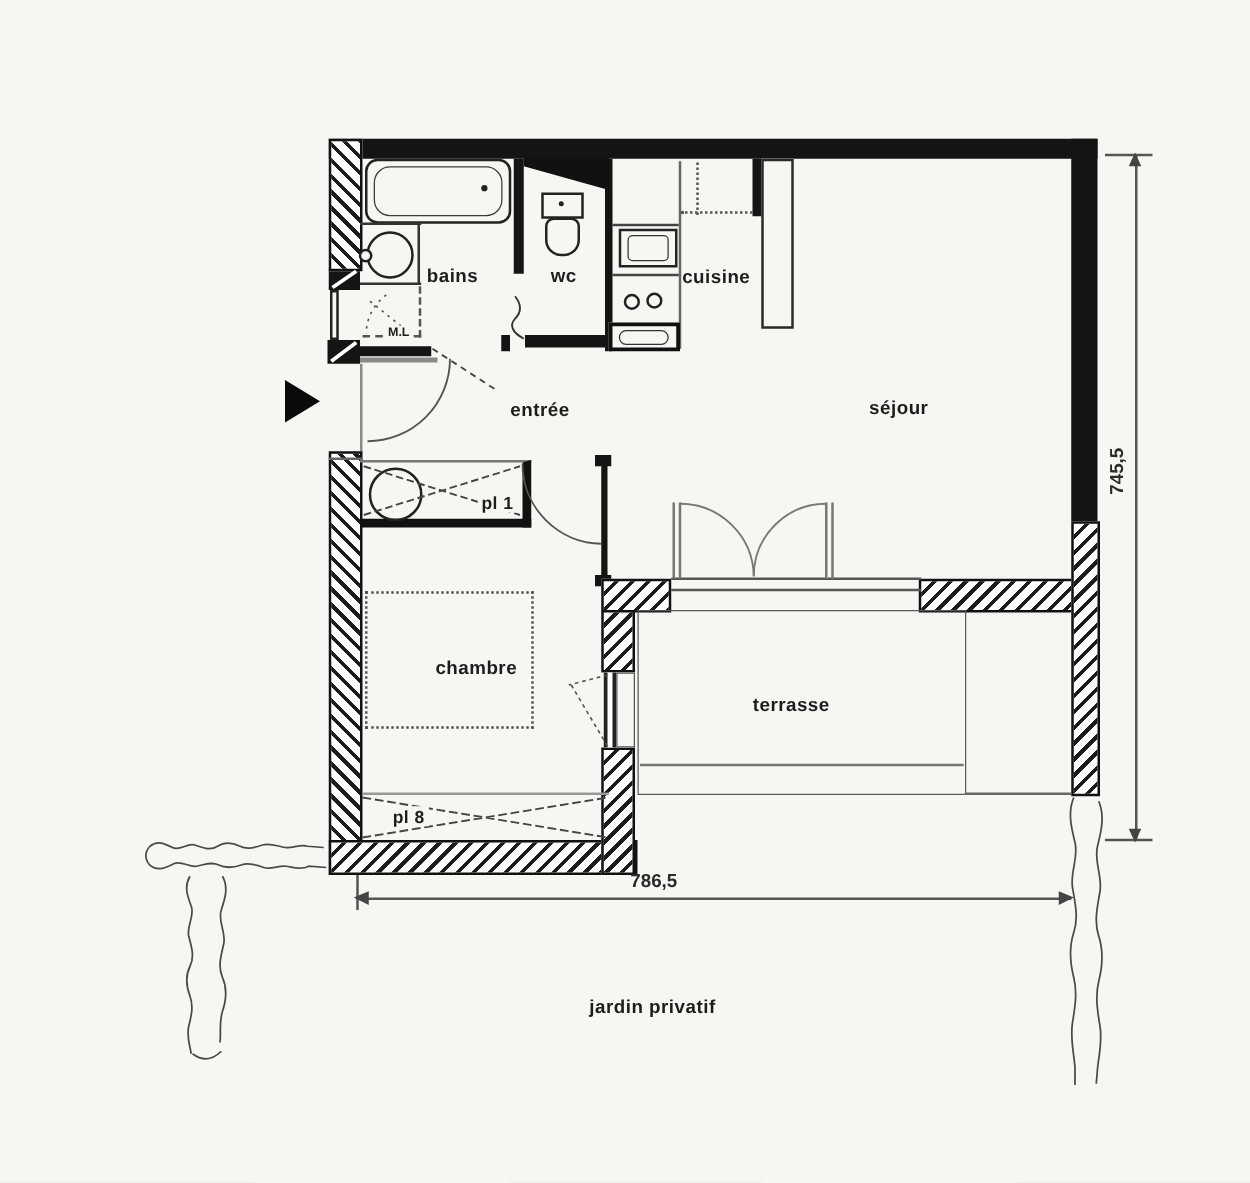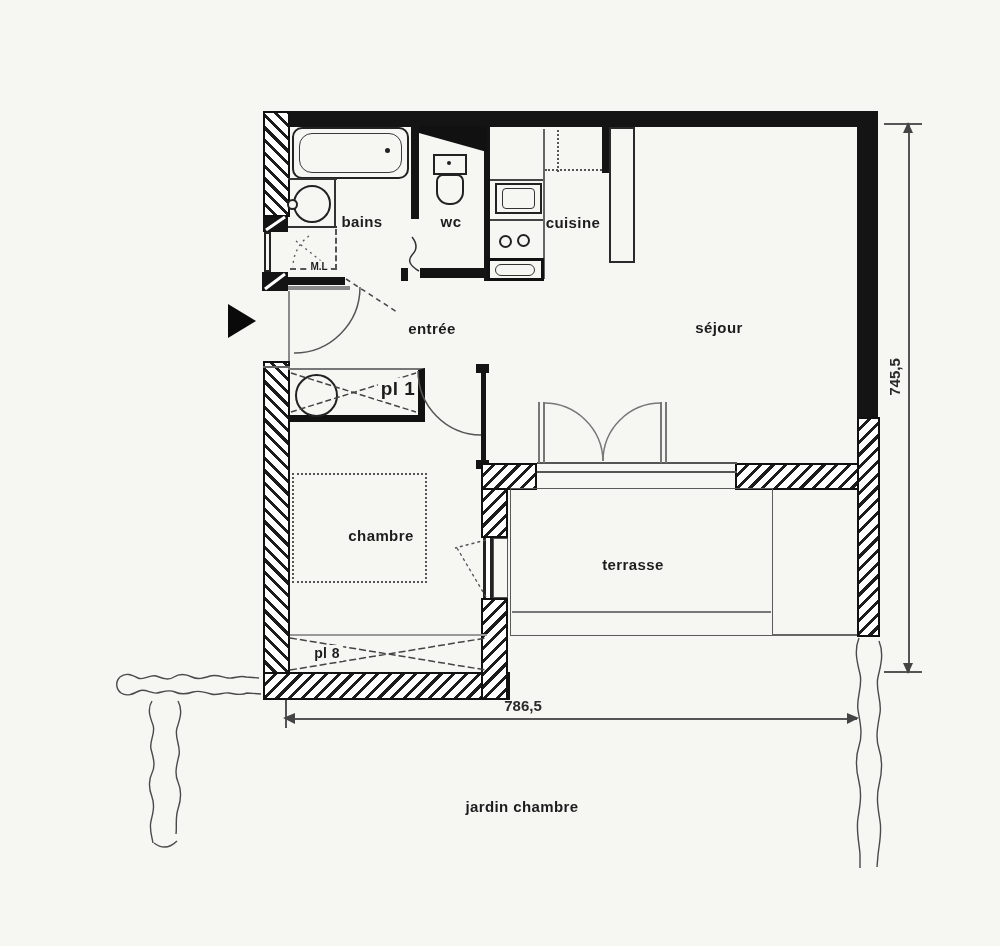--- a/index.html
+++ b/index.html
@@ -147,19 +147,19 @@
     <path d="M879 641 c5 12 2 24 -1 36 c-3 12 4 24 2 36 c-2 12 -5 24 -1 36 c4 12 3 24 0 36 c-3 12 -1 24 1 36 c2 12 -1 24 -2 34 l-1 12" stroke="#4a4a4a" stroke-width="1.4" fill="none"></path>
   </svg>
 
   <span class="lbl" style="left:362px;top:221px;">bains</span>
   <span class="lbl" style="left:451px;top:221px;text-align:center;">wc</span>
   <span class="lbl" style="left:573px;top:222px;">cuisine</span>
   <span class="lbl" style="left:400px;top:328px;margin-left:32px;">entrée</span>
   <span class="lbl" style="left:719px;top:327px;">séjour</span>
   <span class="lbl" style="left:381px;top:535px;">chambre</span>
   <span class="lbl" style="left:633px;top:564px;text-align:center;">terrasse</span>
-  <span class="lbl bg" style="left:398px;top:389px;font-size:19px;">pl 1</span>
+  <span class="lbl bg" style="left:398px;top:402px;font-size:14px;">pl 1</span>
   <span class="lbl bg" style="left:327px;top:653px;font-size:14px;">pl 8</span>
   <span class="lbl bg" style="left:319px;top:266px;font-size:10px;letter-spacing:0;">M.L</span>
-  <span class="lbl" style="left:522px;top:806px;">jardin chambre</span>
+  <span class="lbl" style="left:522px;top:806px;">jardin privatif</span>
   <span class="dim" style="left:523px;top:705px;">786,5</span>
   <span class="dim" style="left:894px;top:377px;transform:translate(-50%,-50%) rotate(-90deg);">745,5</span>
 </div>
 
 </body></html>

